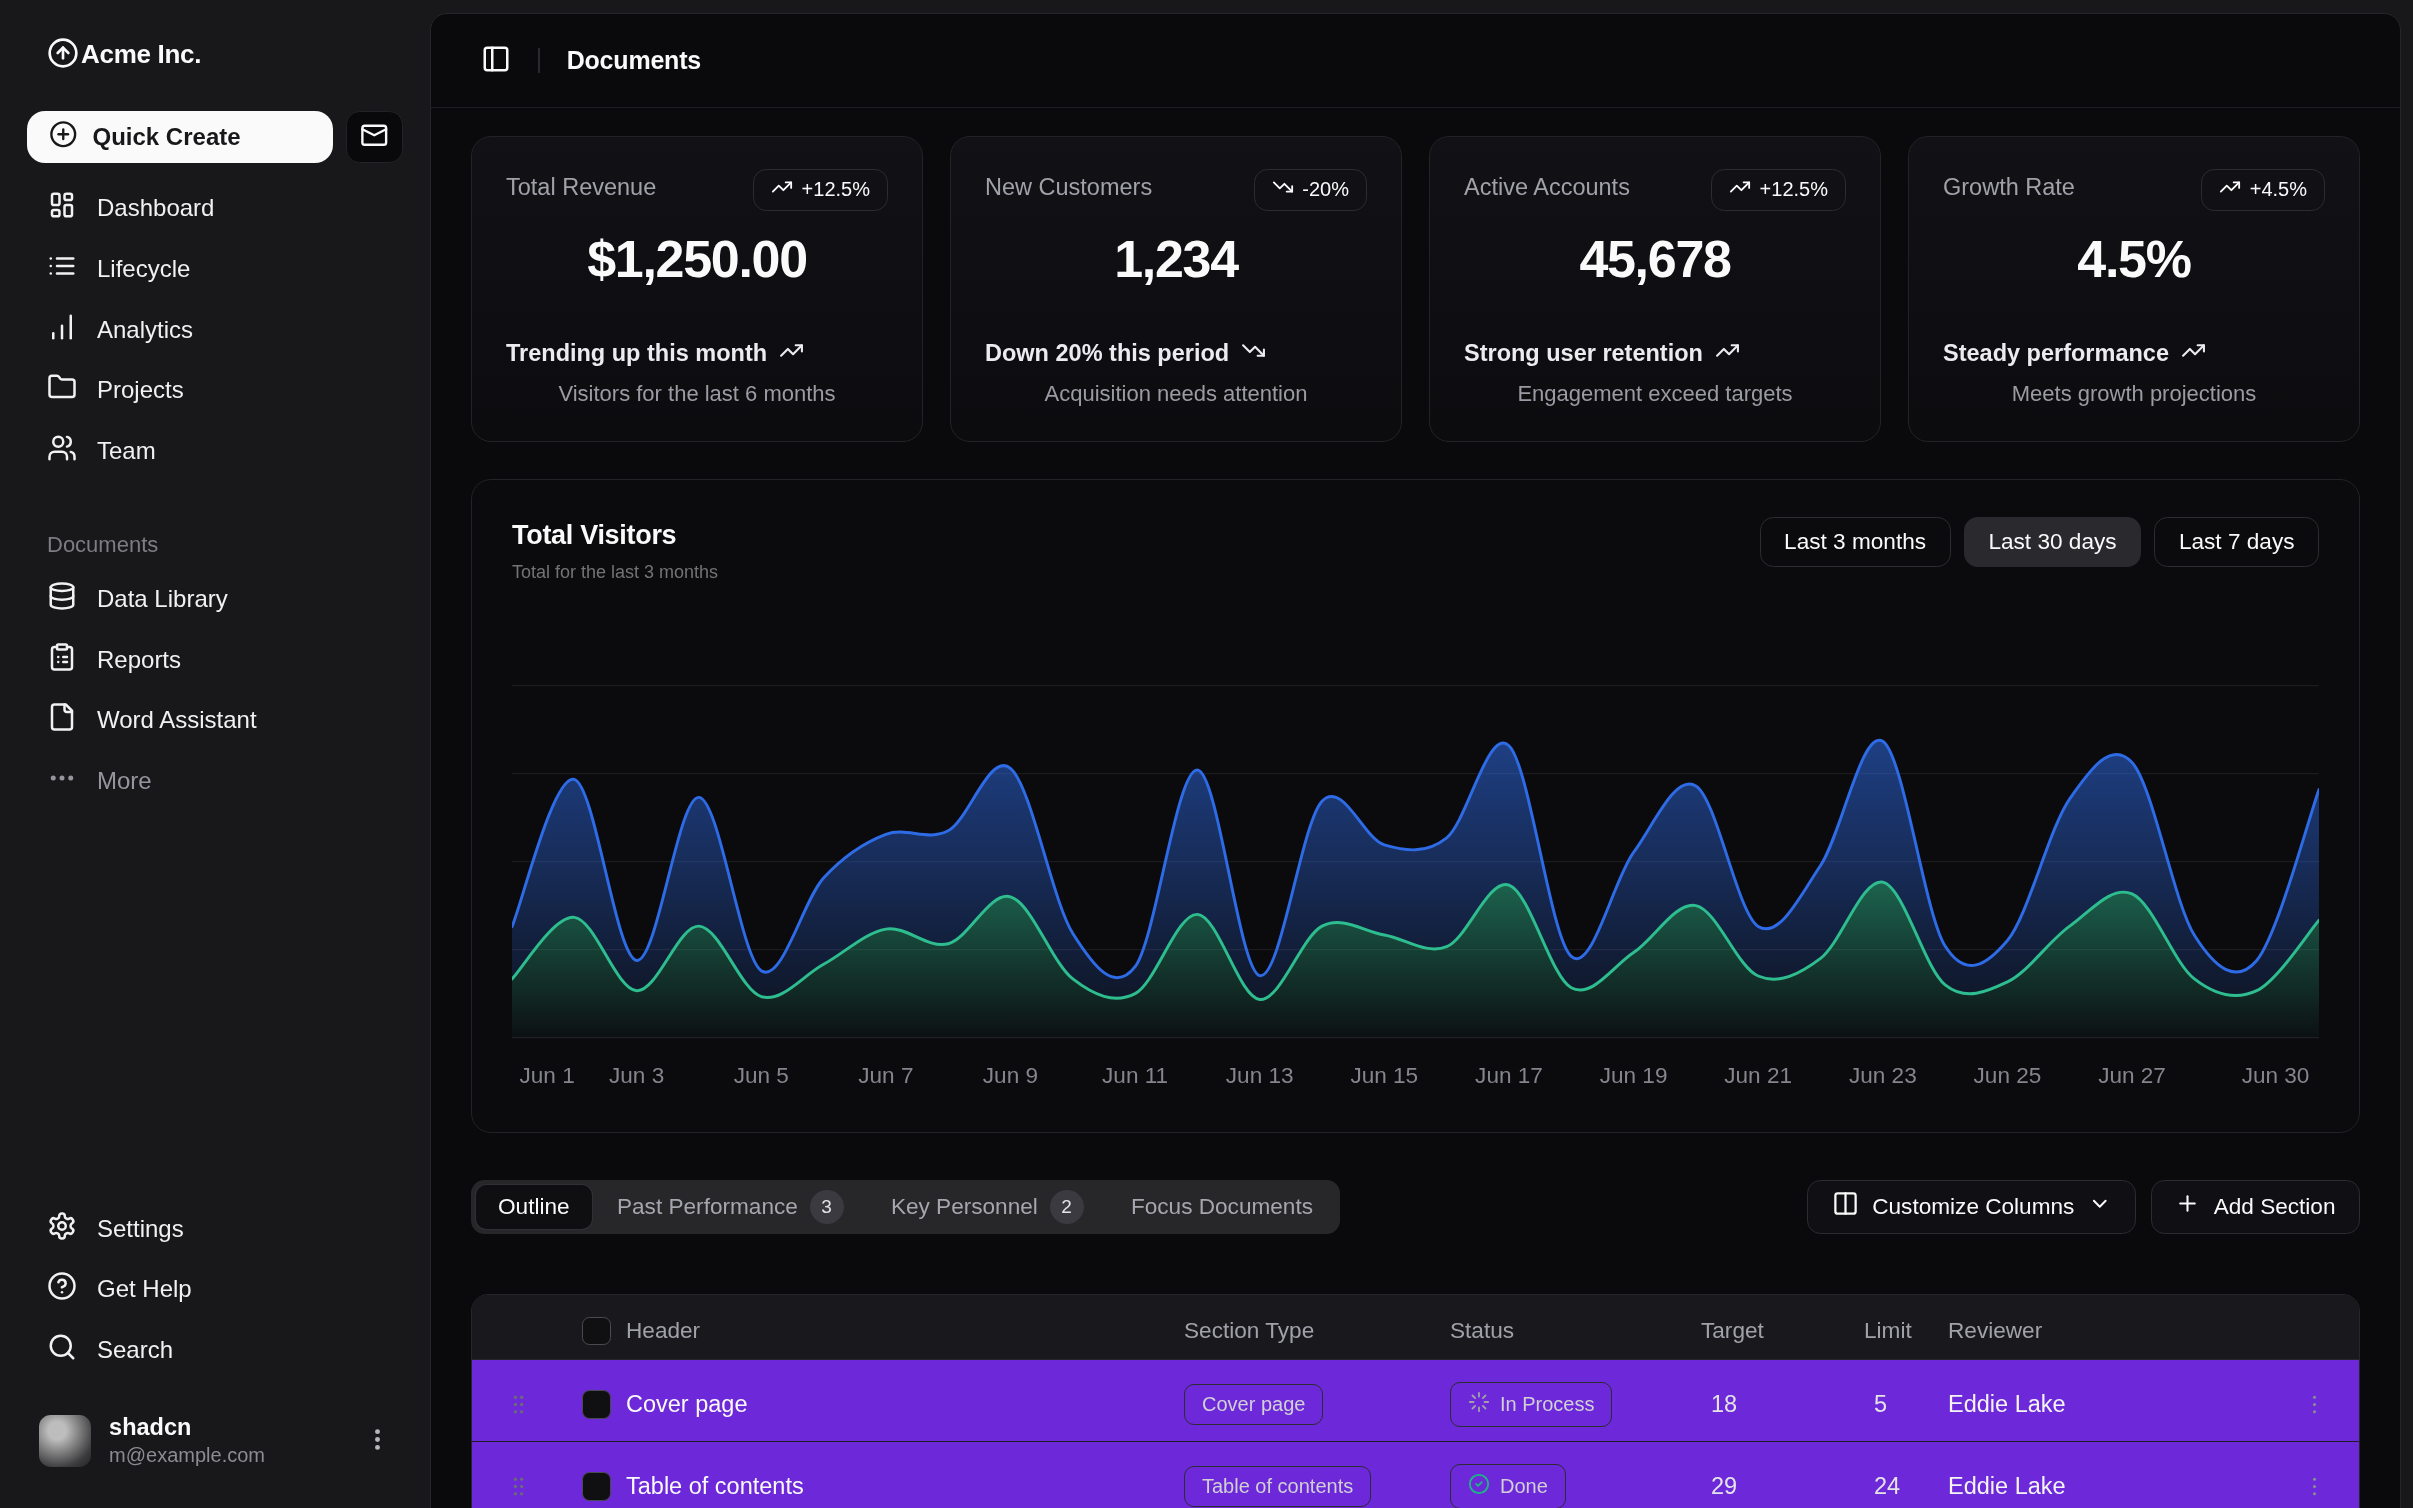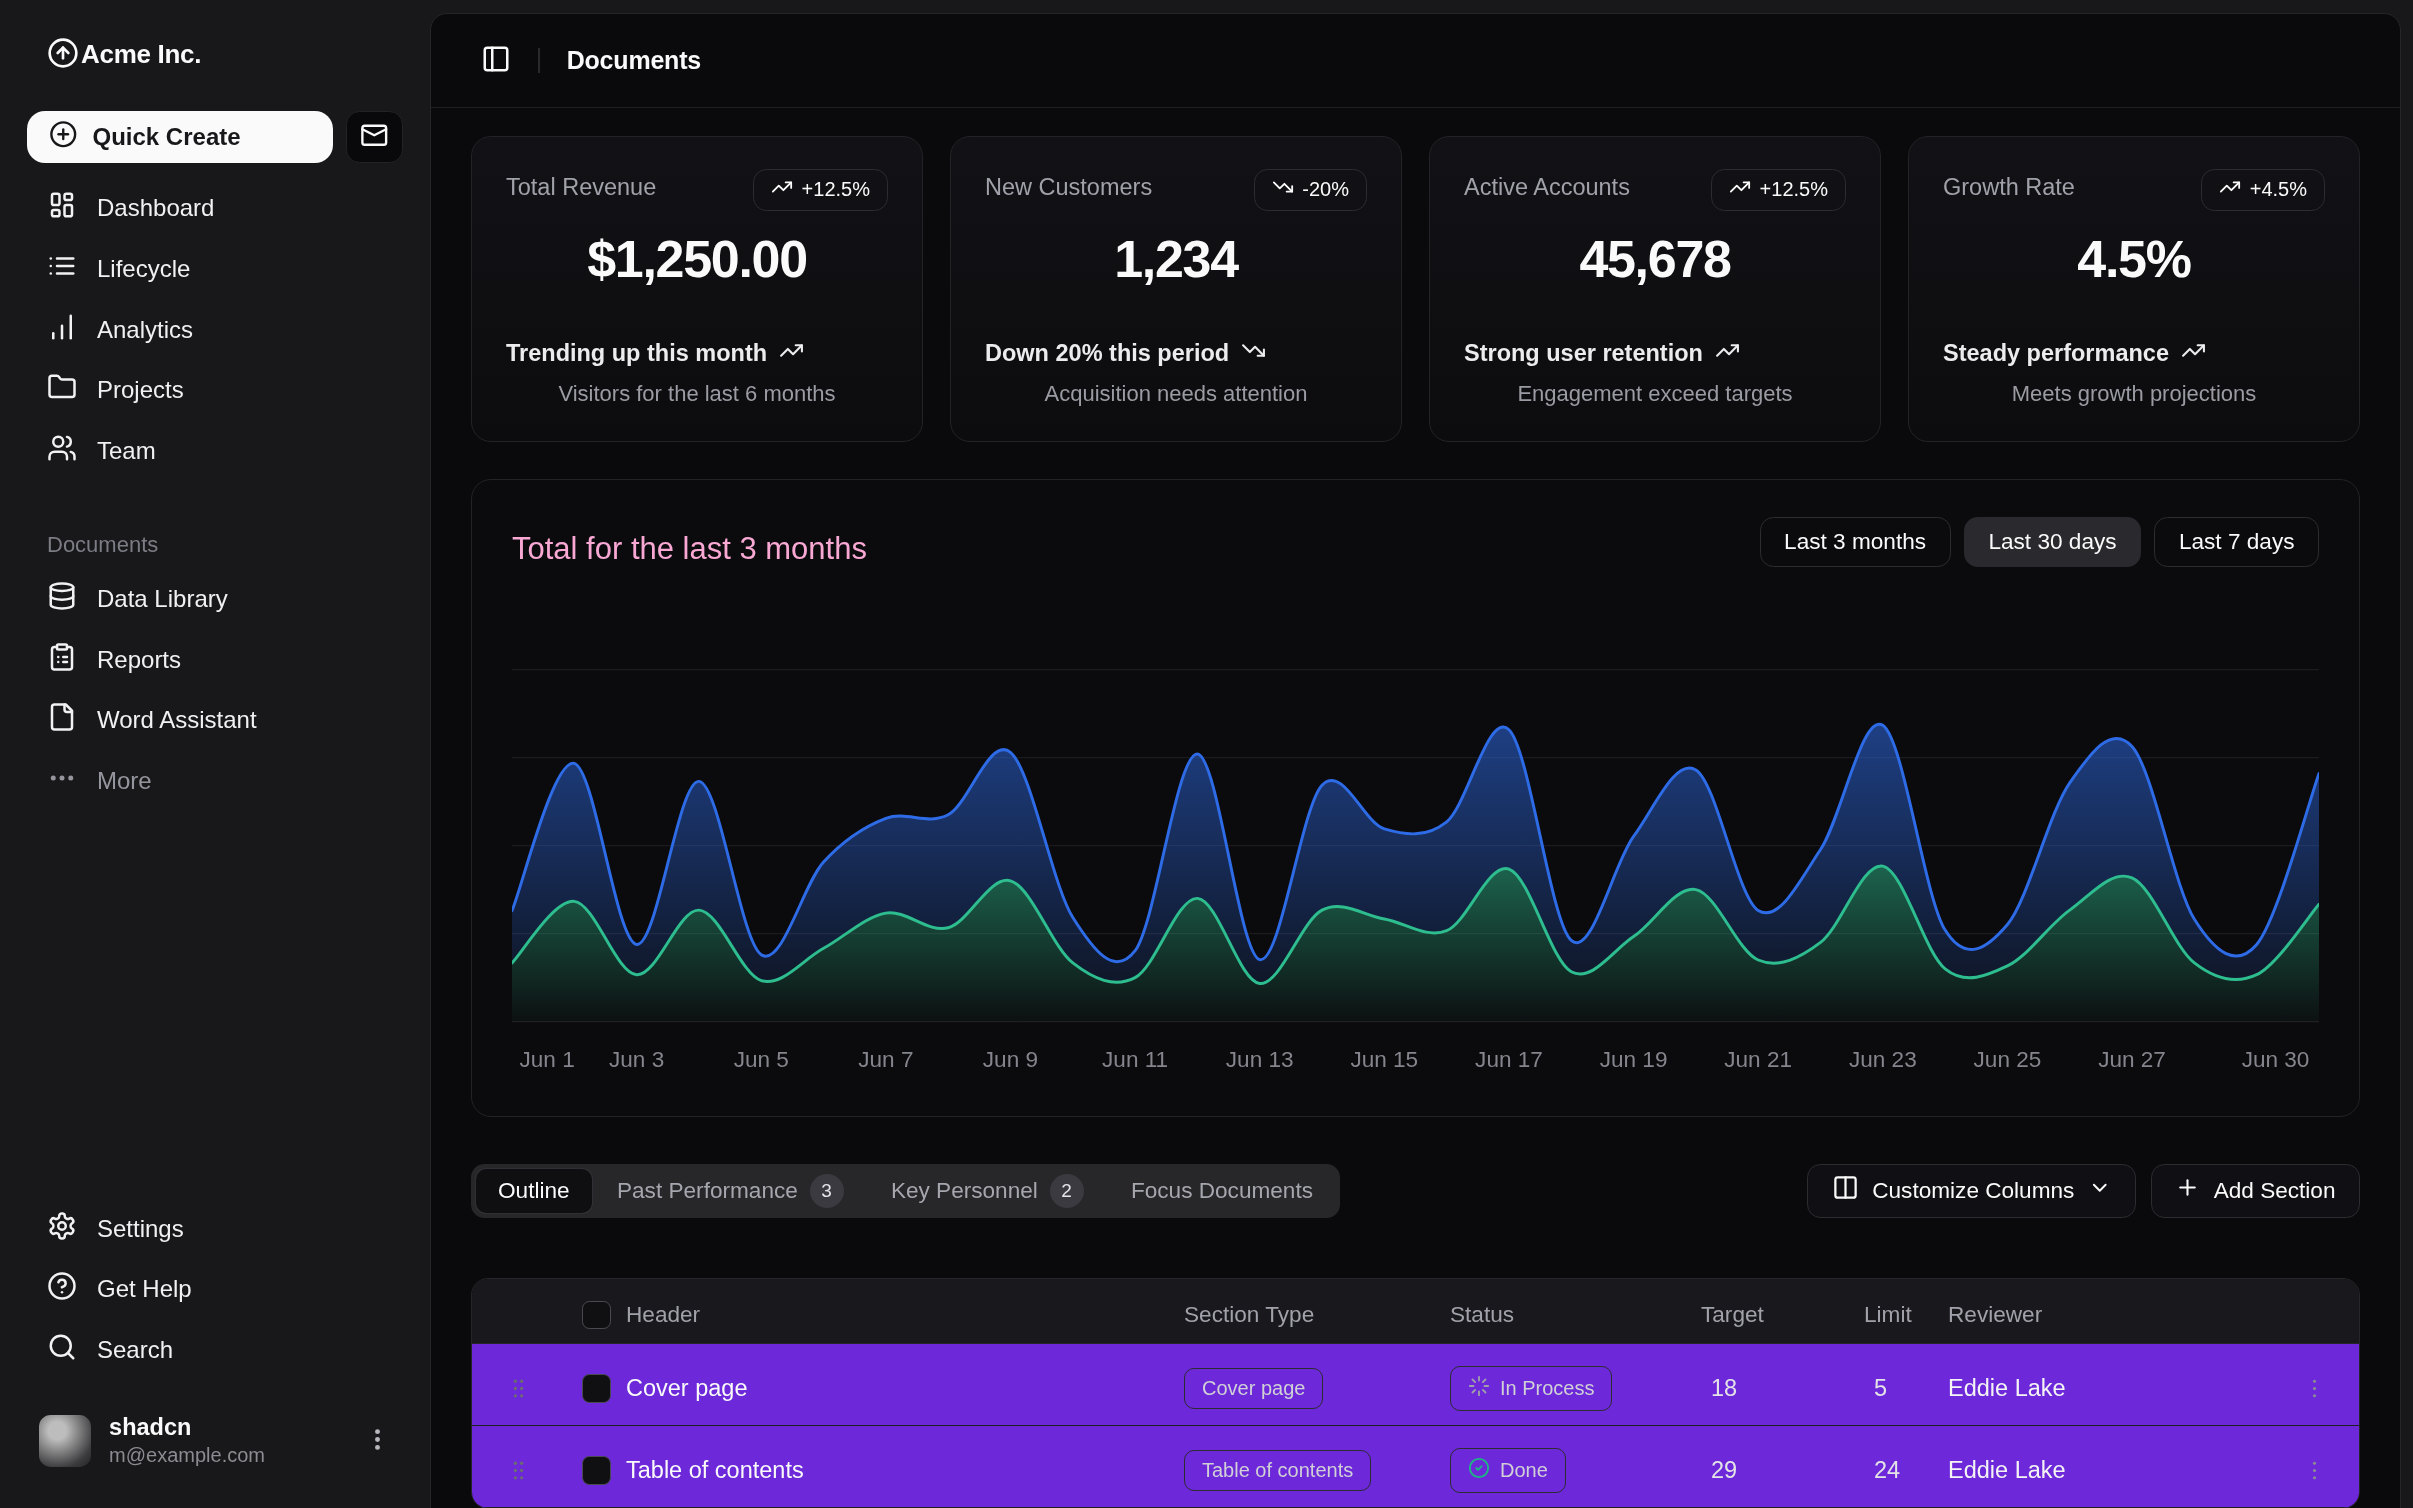--- a/index.html
+++ b/index.html
@@ -52,21 +52,21 @@
     padding:6.7px 17px; font-size:20px; color:#fafafa; }
   .card-value { margin-top:18.4px; font-size:52px; font-weight:700; letter-spacing:-1.3px; }
   .card-foot { margin-top:auto; display:flex; flex-direction:column; gap:11.7px; }
   .foot-main { display:flex; align-items:center; gap:11.7px; font-size:23.5px; font-weight:600; color:#ececef; }
   .foot-sub { font-size:22px; color:#9b9ba3; }
 
   
   .chart-card { margin-top:37px; border:0.8px solid #232327; border-radius:20px; background:#0b0b0e;
     padding:40px 40px 34px 40px; position:relative; }
   .chart-title { font-size:27px; font-weight:700; letter-spacing:-0.3px; }
-  .chart-sub { margin-top:11.7px; font-size:31px; color:#f9a8d4; }
+  .chart-sub { margin-top:11.7px; font-size:18px; color:#737373; }
   .range-group { position:absolute; top:37px; right:40px; display:flex; gap:13.4px; }
   .range-btn { height:50px; padding:0 23.5px; border-radius:13.4px; border:0.8px solid #2c2c31; background:transparent;
     color:#fafafa; font-size:22.6px; font-family:inherit; cursor:pointer; }
   .range-btn.active { background:#29292e; border-color:#29292e; }
   .chart-wrap { margin-top:11.7px; }
   .chart-wrap svg { display:block; width:100%; height:503px; }
 
   
   .toolbar { margin-top:47px; display:flex; align-items:center; }
   .tabs { display:flex; align-items:center; background:#27272a; border-radius:13.4px; padding:5px; gap:3.4px; }
@@ -367,20 +367,21 @@
                     <polyline points="22 7 13.5 15.5 8.5 10.5 2 17"></polyline>
                     <polyline points="16 7 22 7 22 13"></polyline>
                   </svg></span>
             </div>
             <div class="foot-sub">Meets growth projections</div>
           </div>
         </div>
       </section>
 
       <section class="chart-card">
+        <div class="chart-title">Total Visitors</div>
         <div class="chart-sub">Total for the last 3 months</div>
         <div class="range-group">
           <button class="range-btn">Last 3 months</button>
           <button class="range-btn active">Last 30 days</button>
           <button class="range-btn">Last 7 days</button>
         </div>
         <div class="chart-wrap">
           <svg viewBox="0 0 2161 600" preserveAspectRatio="none">
               <defs>
                 <linearGradient id="gBlue" gradientUnits="userSpaceOnUse" x1="0" y1="170" x2="0" y2="528">

